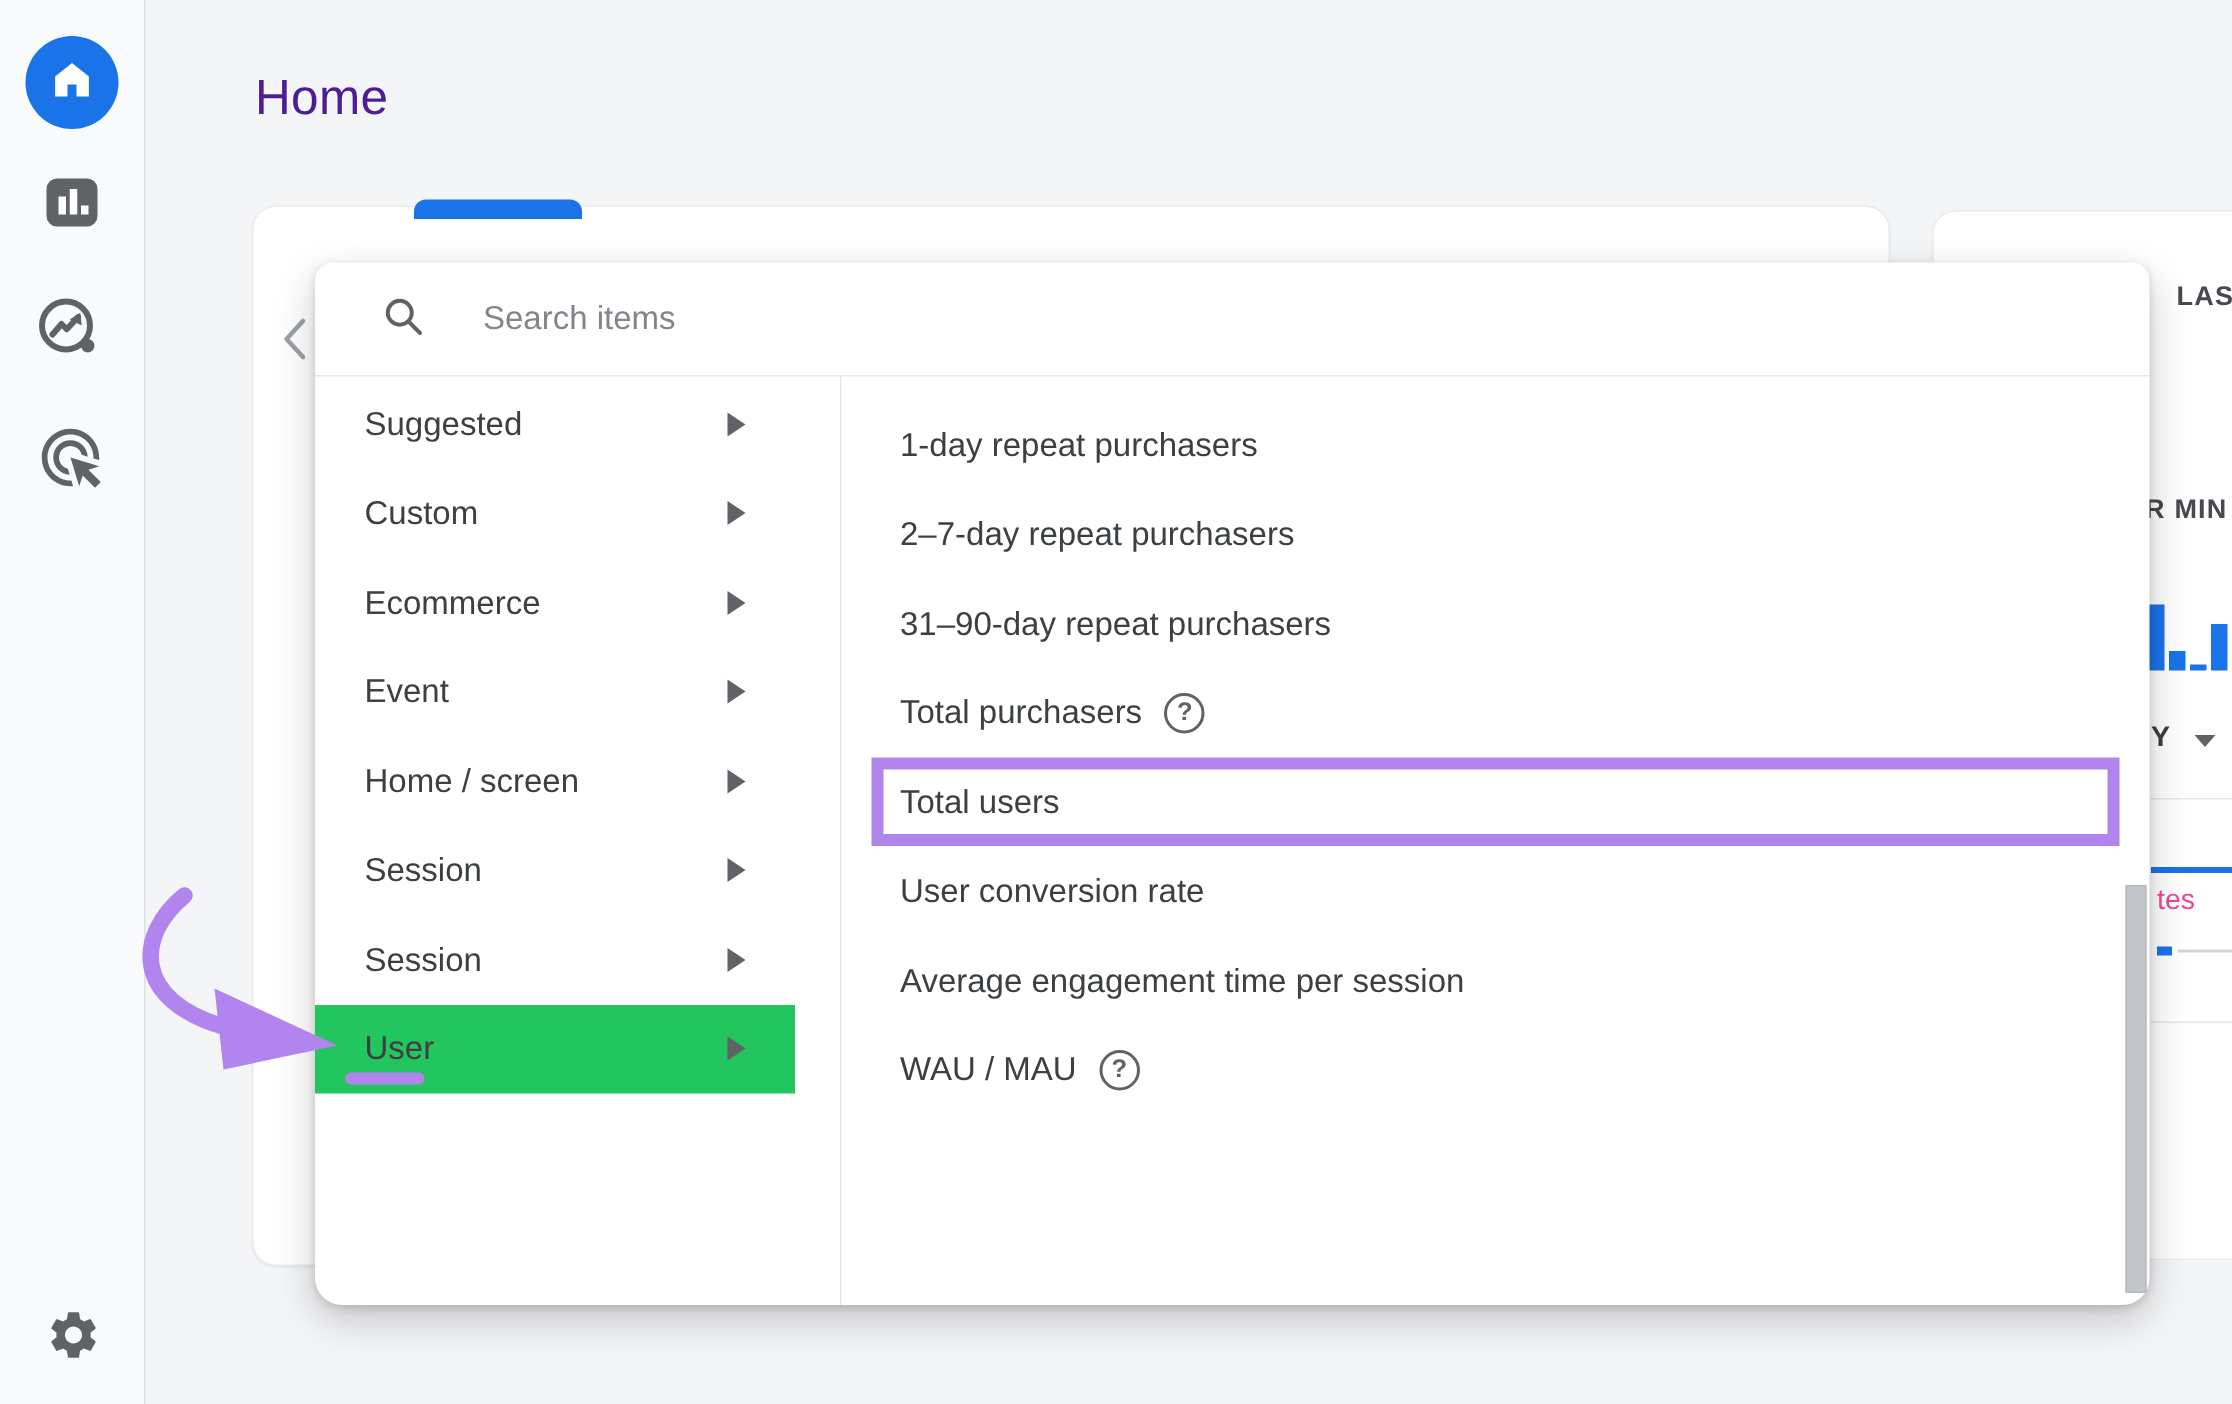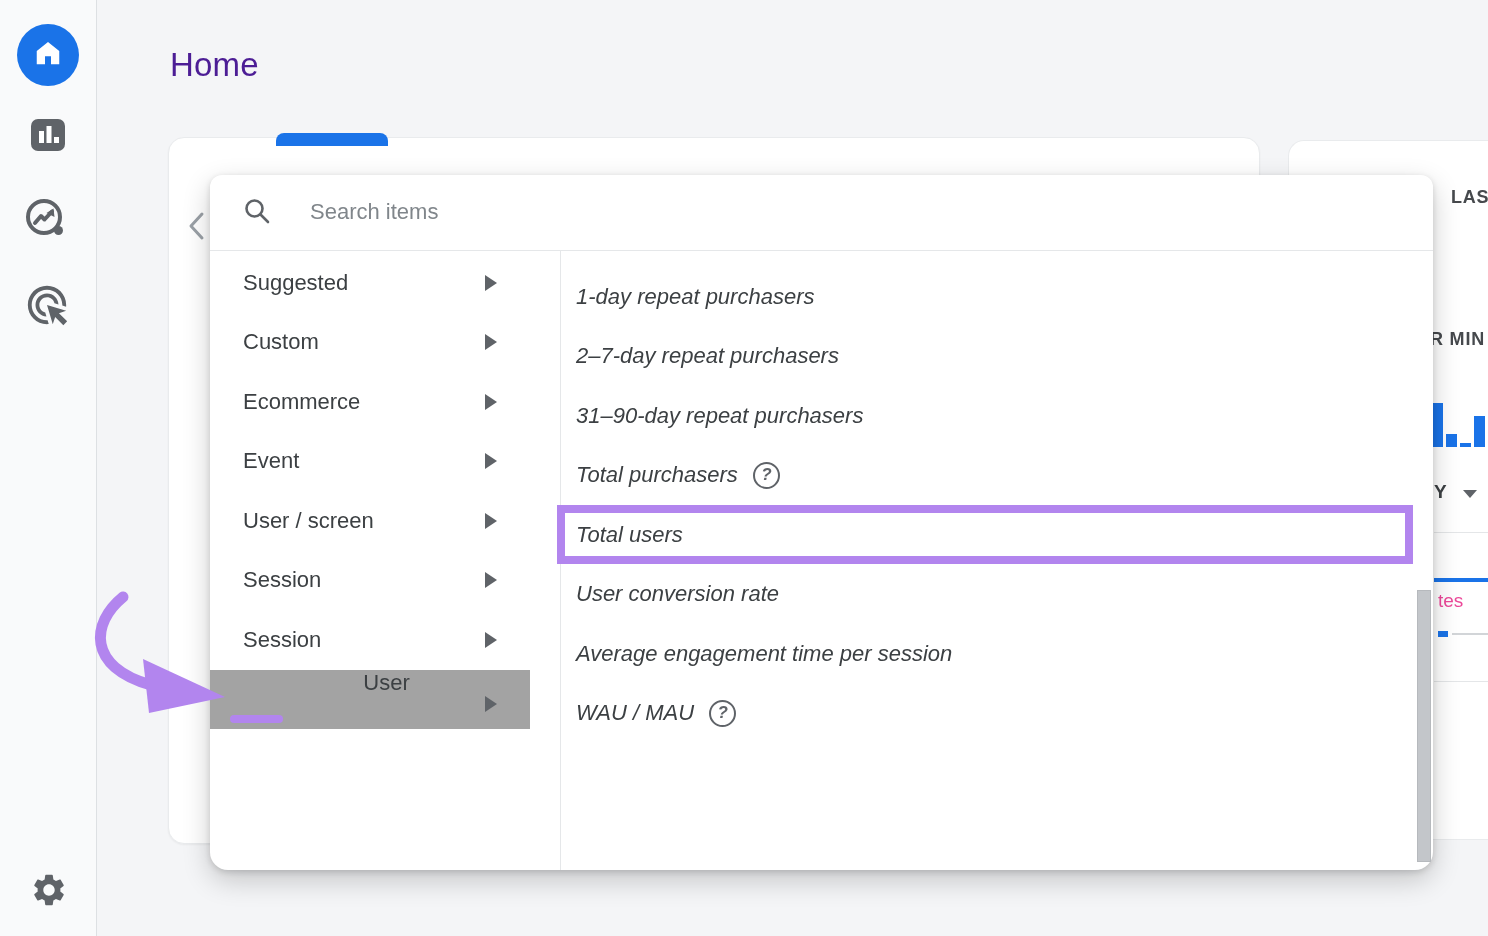--- a/index.html
+++ b/index.html
@@ -59,39 +59,39 @@
   .rt-mini-blue{position:absolute;left:149px;top:490px;width:10px;height:6px;background:var(--blue);}
   .rt-mini-gray{position:absolute;left:163px;right:0;top:492px;height:2px;background:#d2d5d8;}
   .rt-line2{position:absolute;left:145px;right:0;top:540px;height:1px;background:#e4e6e8;}
   
   .picker{
     position:absolute;left:210px;top:175px;width:1223px;height:695px;
     background:#fff;border-radius:12px 12px 18px 18px;
     box-shadow:0 2px 6px rgba(0,0,0,.14),0 10px 28px rgba(0,0,0,.20);
     z-index:20;
   }
-  .search-row{position:absolute;left:0;top:0;right:0;height:75px;}
+  .search-row{position:absolute;left:12px;top:0;right:0;height:75px;}
   .search-icon{position:absolute;left:33px;top:22px;}
   .search-input{
     position:absolute;left:100px;top:14px;width:900px;height:46px;
     border:none;outline:none;font-size:22px;color:#202124;background:transparent;
     font-family:"Liberation Sans", sans-serif;
   }
   .search-input::placeholder{color:#80868b;opacity:1;}
   .h-div{position:absolute;left:0;right:0;top:75px;height:1px;background:var(--line);}
   .v-div{position:absolute;left:350px;top:75px;bottom:0;width:1px;background:var(--line);}
   .cat-list{position:absolute;left:0;top:75px;width:350px;padding-top:3px;}
   .cat-row{
     position:relative;width:320px;height:59.5px;display:flex;align-items:center;
     padding-left:33px;font-size:22px;color:var(--text);cursor:pointer;
   }
-  .cat-row.selected{background:#a3a3a3;flex-direction:column;}
+  .cat-row.selected{background:#22c55e;}
   .cat-arrow{width:0;height:0;border-top:8px solid transparent;border-bottom:8px solid transparent;border-left:12px solid var(--icon-gray);margin-left:auto;margin-right:33px;}
   .underline{position:absolute;left:20px;bottom:6px;width:53px;height:8px;border-radius:4px;background:var(--purple);}
-  .metric-list{position:absolute;left:344px;top:75px;right:0;padding-top:17px;font-style:italic;}
+  .metric-list{position:absolute;left:368px;top:75px;right:0;padding-top:17px;}
   .metric-row{
     position:relative;height:59.5px;display:flex;align-items:center;
     padding-left:22px;font-size:22px;color:var(--text);cursor:pointer;
   }
   .metric-row.boxed::before{
     content:"";position:absolute;left:3px;right:20px;top:0;bottom:1px;
     border:8px solid var(--purple);pointer-events:none;
   }
   .help{
     width:27px;height:27px;border:2.5px solid var(--icon-gray);border-radius:50%;
@@ -210,21 +210,21 @@
     <span>Ecommerce</span>
     <span class="cat-arrow"></span>
 
   </div>
       <div class="cat-row">
     <span>Event</span>
     <span class="cat-arrow"></span>
 
   </div>
       <div class="cat-row">
-    <span>User / screen</span>
+    <span>Home / screen</span>
     <span class="cat-arrow"></span>
 
   </div>
       <div class="cat-row">
     <span>Session</span>
     <span class="cat-arrow"></span>
 
   </div>
       <div class="cat-row">
     <span>Session</span>

